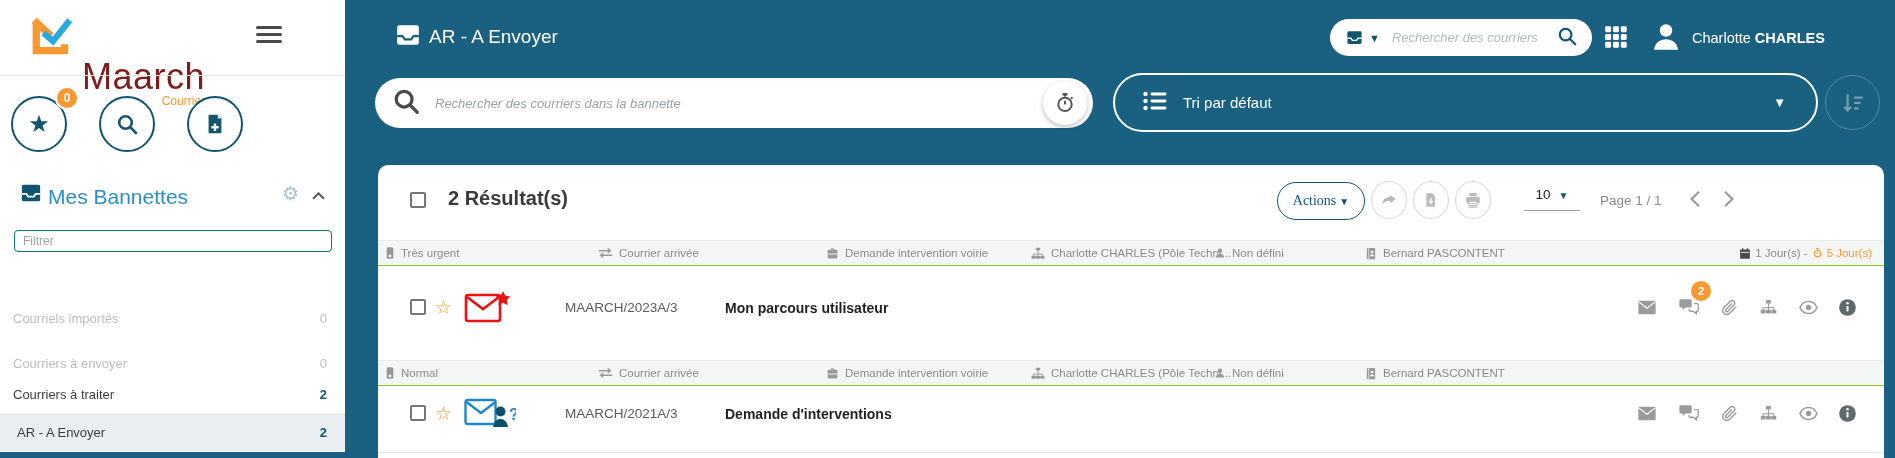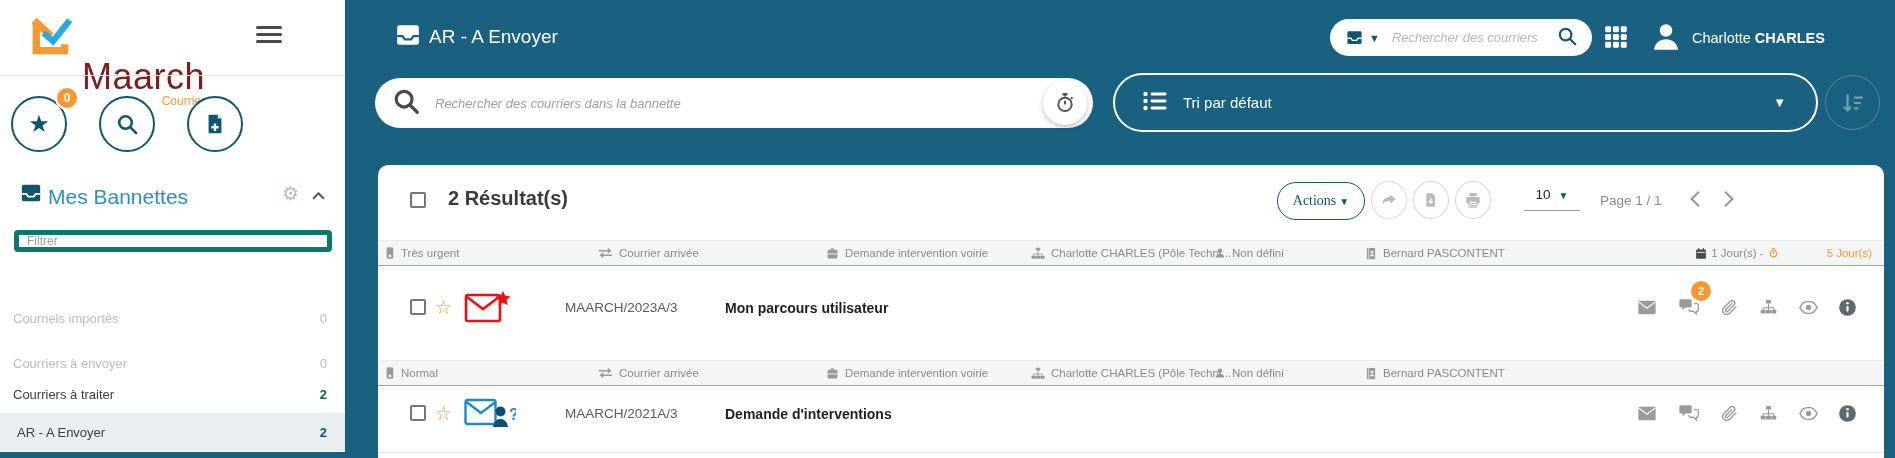--- a/index.html
+++ b/index.html
@@ -17,21 +17,21 @@
   .side-divider { position:absolute; left:0; top:75px; width:345px; height:1px; background:#e4e4e4; }
   .circle-btn { position:absolute; top:96px; width:56px; height:56px; border-radius:50%;
     border:2.5px solid #11556E; background:#fff; color:#11556E; display:flex; align-items:center; justify-content:center; cursor:pointer; }
   .circle-btn .glyph-star { font-size:24px; line-height:1; color:#11556E; }
   .btn-badge { position:absolute; top:-12px; right:-14px; width:24px; height:24px; border-radius:50%;
     background:#F99830; color:#fff; font-size:12px; font-weight:bold; display:flex; align-items:center; justify-content:center; border:2px solid #fff; }
   .panel-head { position:absolute; left:20px; top:182px; width:310px; height:24px; }
   .panel-title { position:absolute; left:28px; top:3px; font-size:21px; color:#2B8FC6; }
   .gear { position:absolute; left:262px; top:0px; font-size:19px; color:#A9C0CD; cursor:pointer; }
   .chev-up { position:absolute; left:292px; top:4px; color:#555; cursor:pointer; }
-  .filter-input { position:absolute; left:14px; top:230px; width:318px; height:22px; border:5px solid #0f766e;
+  .filter-input { position:absolute; left:14px; top:230px; width:318px; height:22px; border:1px solid #0f766e;
     border-radius:4px; font-size:12px; padding:0 8px; color:#a16207; font-family:"Liberation Sans", sans-serif; }
   .filter-input::placeholder { color:#9aa0a5; }
   .group-label { position:absolute; left:7px; top:266px; width:272px; font-size:14px; color:#7f8b94; padding-bottom:5px; border-bottom:1px solid #ddd; }
   .side-item { position:absolute; left:0; width:345px; height:38px; display:flex; align-items:center; cursor:pointer; font-size:13px; }
   .side-item .lbl { margin-left:13px; color:#3c3c3c; }
   .side-item .cnt { position:absolute; right:18px; font-size:13px; color:#11556E; font-weight:bold; }
   .side-item.disabled .lbl, .side-item.disabled .cnt { color:#b9bdbf; font-weight:normal; }
   .side-item.selected { background:#E8EEF2; }
   .side-item.selected .lbl { margin-left:17px; }
   .side-bottom-bar { position:absolute; left:0; top:452px; width:345px; height:6px; background:#1A6080; }
@@ -83,21 +83,21 @@
   .page-label { position:absolute; left:1222px; top:28px; font-size:13.5px; color:#8a8a8a; }
   .pg-chev { position:absolute; top:25px; color:#9b9b9b; cursor:pointer; }
 
   
   .strip { position:absolute; left:0; width:1506px; height:26px; background:#F4F6F6; border-top:1px solid #ececec; border-bottom:1px solid #84cc16; }
   .mfield { position:absolute; top:0; height:24px; display:flex; align-items:center; gap:6px; font-size:11.5px; color:#8a8a8a; white-space:nowrap; }
   .mfield .micon { color:#999; display:flex; }
   .mdate { position:absolute; right:12px; top:0; height:24px; display:flex; align-items:center; gap:4px; font-size:11.5px; white-space:nowrap; }
   .mdate .cal { color:#4a4a4a; display:flex; }
   .mdate .normal { color:#8a8a8a; }
-  .mdate .alert { color:#F99830;margin-left:44px; }
+  .mdate .alert { color:#F99830; }
   .mdate .sw { color:#F99830; display:flex; }
 
   
   .mailrow { position:absolute; left:0; width:1506px; cursor:pointer; }
   .mailrow .checkbox { position:absolute; left:32px; }
   .row-star { position:absolute; left:57px; font-size:19px; color:#F99830; cursor:pointer; }
   .doc-icon { position:absolute; left:86px; }
   .row-ref { position:absolute; left:187px; font-size:13.5px; color:#5a5a5a; }
   .row-subject { position:absolute; left:347px; font-size:14px; font-weight:bold; color:#1f1f1f; }
   .act-icon { position:absolute; width:20px; height:20px; color:#9b9b9b; cursor:pointer; display:flex; align-items:center; justify-content:center; }

